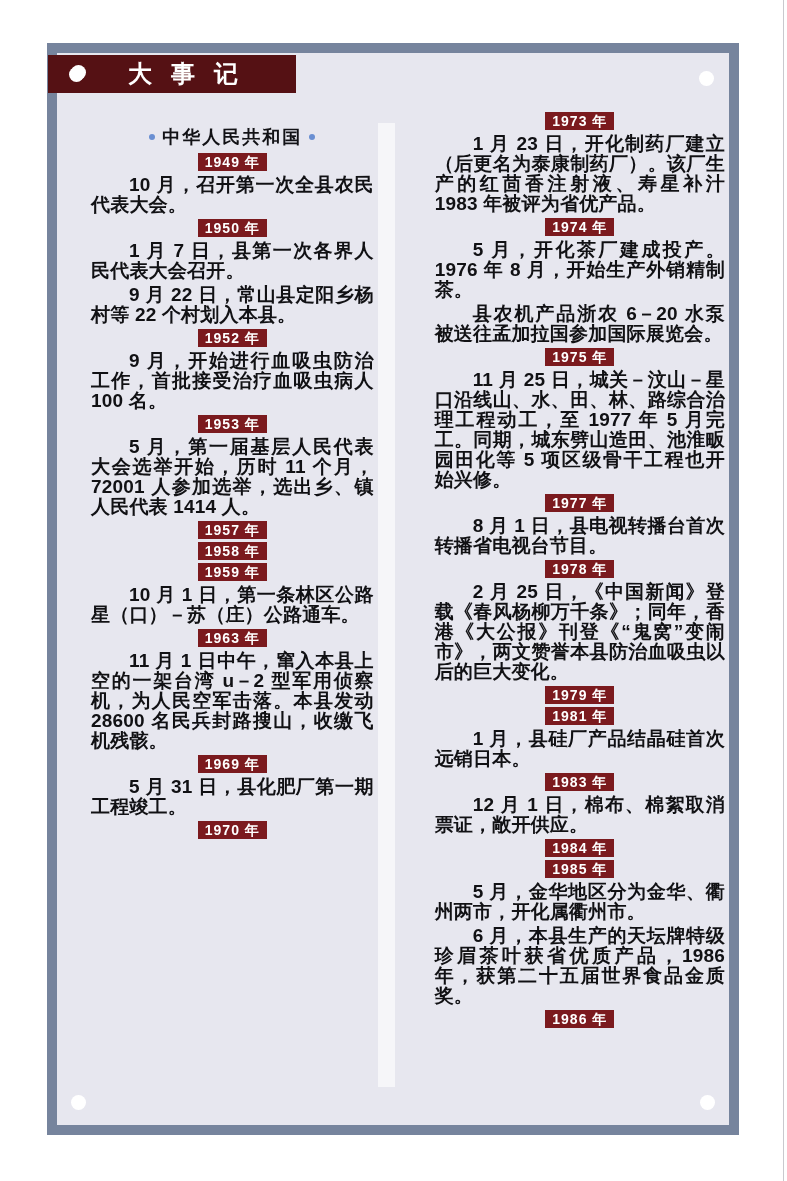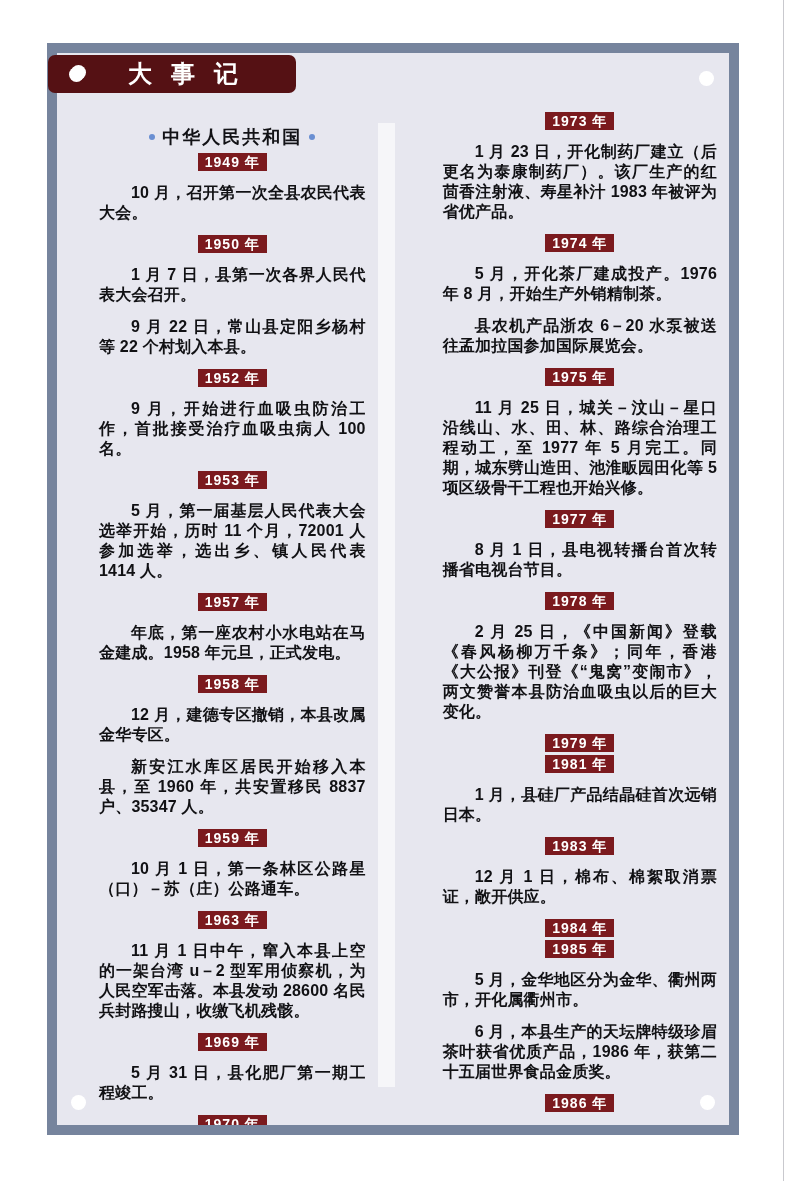--- a/index.html
+++ b/index.html
@@ -13,21 +13,21 @@
     position:absolute;left:47px;top:43px;width:672px;height:1072px;
     border:10px solid #76849d;background:#e7e7ef;
   }
   .corner-dot{position:absolute;width:15px;height:15px;border-radius:50%;background:#ffffff;z-index:5;}
   .dot-tl{left:14px;top:12px;}
   .dot-tr{left:642px;top:18px;}
   .dot-bl{left:14px;top:1042px;}
   .dot-br{left:643px;top:1042px;}
   .header-bar{
     position:absolute;left:-9px;top:2px;width:248px;height:38px;
-    background:#551114;display:flex;align-items:center;z-index:4;border-radius:7px;
+    background:#551114;display:flex;align-items:center;z-index:4;
   }
   .header-bullet{
     width:15px;height:15px;border-radius:50%;background:#ffffff;
     margin-left:21px;flex:0 0 auto;
   }
   .header-title{
     margin-left:44px;color:#ffffff;font-size:24px;font-weight:bold;
     letter-spacing:19px;font-family:"DejaVu Serif","Liberation Serif",serif;
     white-space:nowrap;
   }
@@ -49,21 +49,21 @@
     font-size:18px;font-weight:bold;color:#121216;letter-spacing:2px;
     margin:0 7px;
   }
   .accent-dot{width:6px;height:6px;border-radius:50%;background:#6a8fd2;flex:0 0 auto;}
   .year-badge{
     display:block;width:fit-content;margin:3px auto;
     background:#7b1a1e;color:#ffffff;font-size:14px;font-weight:bold;
     line-height:16px;padding:1px 7px;letter-spacing:1px;
   }
   .para{
-    margin:12px;font-size:16px;line-height:20px;font-weight:bold;color:#111114;
+    margin:4px;font-size:19px;line-height:20px;font-weight:bold;color:#111114;
     text-indent:2em;text-align:justify;text-align-last:left;
     letter-spacing:0.2px;
   }
 </style>
 </head>
 <body>
 
 <div class="edge-line"></div>
 
 <div class="panel">
@@ -110,31 +110,24 @@
   <div class="entry">
     <div class="year-badge">1953 年</div>
     <div>
               <p class="para">5 月，第一届基层人民代表大会选举开始，历时 11 个月，72001 人参加选举，选出乡、镇人民代表 1414 人。</p>
             </div>
   </div>
 
 
   <div class="entry">
     <div class="year-badge">1957 年</div>
-    <div>
-              <p class="para">年底，第一座农村小水电站在马金建成。1958 年元旦，正式发电。</p>
-            </div>
   </div>
 
   <div class="entry">
     <div class="year-badge">1958 年</div>
-    <div>
-              <p class="para">12 月，建德专区撤销，本县改属金华专区。</p>
-              <p class="para">新安江水库区居民开始移入本县，至 1960 年，共安置移民 8837 户、35347 人。</p>
-            </div>
   </div>
 
   <div class="entry">
     <div class="year-badge">1959 年</div>
     <div>
               <p class="para">10 月 1 日，第一条林区公路星（口）－苏（庄）公路通车。</p>
             </div>
   </div>
 
   <div class="entry">

